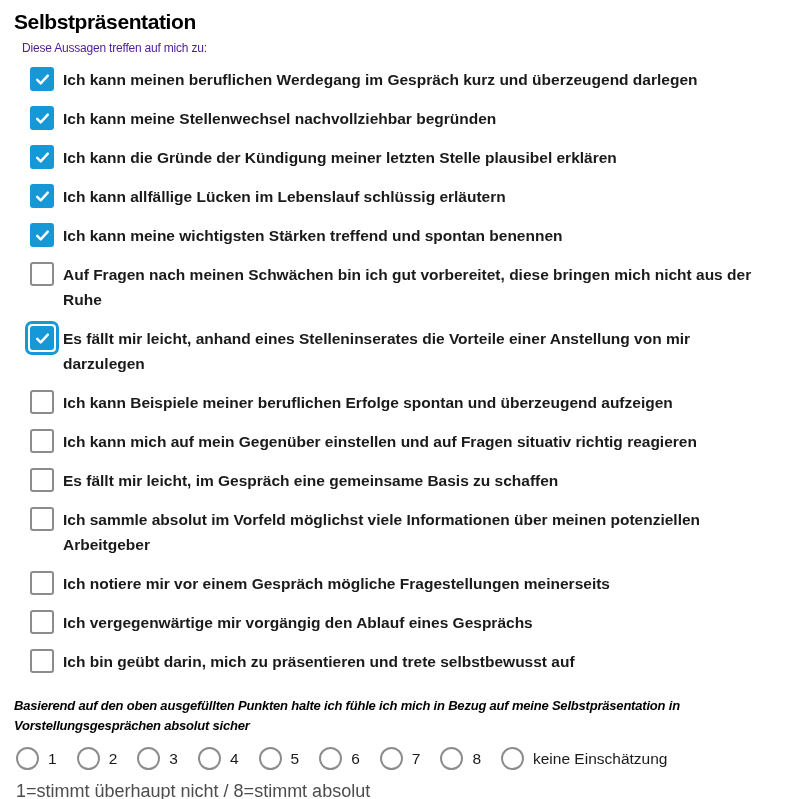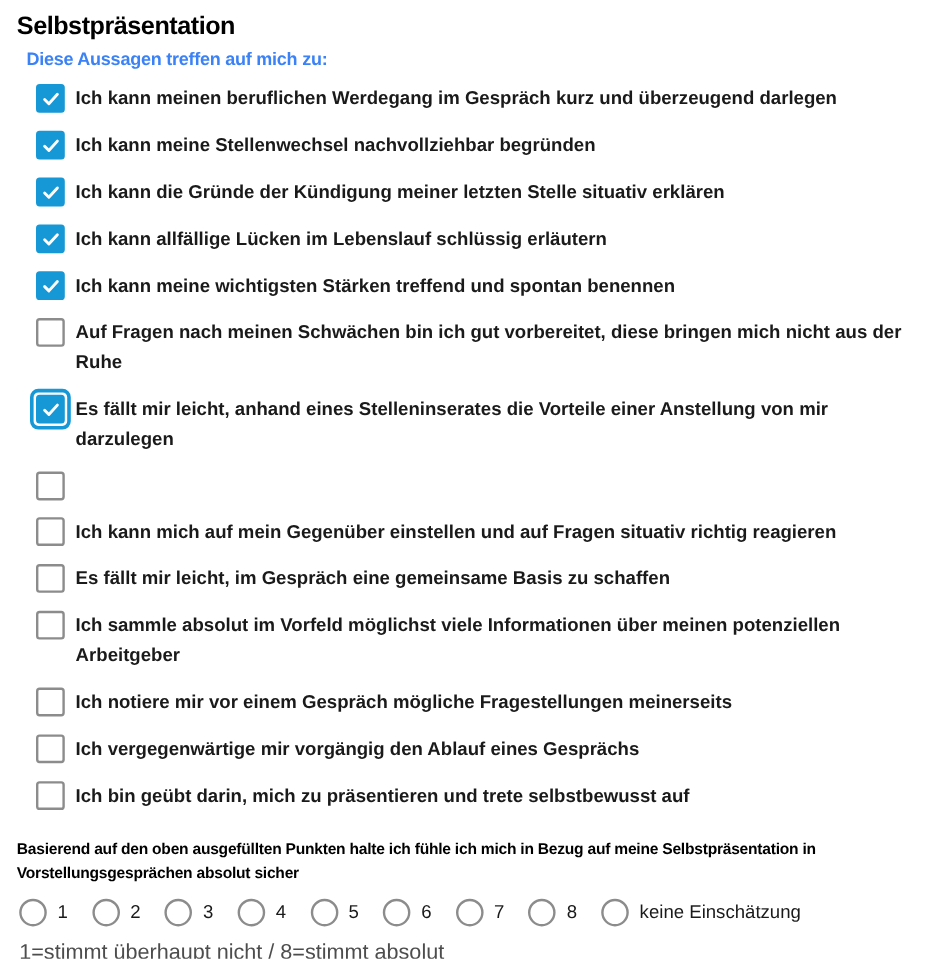--- a/index.html
+++ b/index.html
@@ -14,22 +14,22 @@
     width:789px;height:799px;overflow:hidden;
     font-family:"Liberation Sans","DejaVu Sans",sans-serif;
     color:var(--text);
   }
   .page{padding:10px 14px 0 14px;}
   .page-title{
     font-size:21px;font-weight:700;letter-spacing:-0.4px;
     color:#000;margin-bottom:7px;
   }
   .prompt{
-    font-size:15px;font-weight:700;letter-spacing:-0.2px;
-    color:#3b82f6;margin-left:8px;margin-bottom:12px;
+    font-size:12px;font-weight:400;letter-spacing:-0.2px;
+    color:#4c1d95;margin-left:8px;margin-bottom:12px;
   }
   .checklist{margin-left:16px;}
   .item{
     display:flex;align-items:flex-start;gap:9px;
     margin-bottom:14px;
     font-weight:bold;
   }
   .checkbox{
     position:relative;flex:0 0 auto;
     width:24px;height:24px;border-radius:3px;
@@ -43,21 +43,21 @@
   .checkbox.focused::after{
     content:"";position:absolute;inset:-7px;
     border:3px solid var(--accent);border-radius:7px;
   }
   .item-label{
     font-size:15.5px;line-height:25px;max-width:706px;
     color:var(--text);
   }
   .question{
     font-size:13px;font-weight:700;letter-spacing:-0.2px;line-height:20px;
-    color:#000;max-width:690px;margin-top:22px;margin-bottom:11px;
+    color:#000;max-width:690px;margin-top:22px;margin-bottom:11px;font-style:italic;
   }
   .radio-row{
     display:flex;align-items:center;margin-left:2px;
   }
   .radio-group{
     display:flex;align-items:center;gap:9px;margin-right:20px;cursor:pointer;
   }
   .radio{
     flex:0 0 auto;width:23px;height:23px;border-radius:50%;
     background:#fff;border:2px solid var(--box-border);cursor:pointer;
@@ -92,21 +92,21 @@
     </span>
     <span class="item-label">Ich kann meine Stellenwechsel nachvollziehbar begründen</span>
   </div>
 
   <div class="item">
     <span class="checkbox checked" role="checkbox" aria-checked="true">
       <svg class="check" viewBox="0 0 24 24">
         <path d="M4.5 12.5l5 5L19.5 6.5" fill="none" stroke="#ffffff" stroke-width="3.4" stroke-linecap="round" stroke-linejoin="round"></path>
       </svg>
     </span>
-    <span class="item-label">Ich kann die Gründe der Kündigung meiner letzten Stelle situativ erklären</span>
+    <span class="item-label">Ich kann die Gründe der Kündigung meiner letzten Stelle plausibel erklären</span>
   </div>
 
   <div class="item">
     <span class="checkbox checked" role="checkbox" aria-checked="true">
       <svg class="check" viewBox="0 0 24 24">
         <path d="M4.5 12.5l5 5L19.5 6.5" fill="none" stroke="#ffffff" stroke-width="3.4" stroke-linecap="round" stroke-linejoin="round"></path>
       </svg>
     </span>
     <span class="item-label">Ich kann allfällige Lücken im Lebenslauf schlüssig erläutern</span>
   </div>
@@ -133,20 +133,21 @@
         <path d="M4.5 12.5l5 5L19.5 6.5" fill="none" stroke="#ffffff" stroke-width="3.4" stroke-linecap="round" stroke-linejoin="round"></path>
       </svg>
     </span>
     <span class="item-label">Es fällt mir leicht, anhand eines Stelleninserates die Vorteile einer Anstellung von mir darzulegen</span>
   </div>
 
   <div class="item">
     <span class="checkbox" role="checkbox" aria-checked="false">
       
     </span>
+    <span class="item-label">Ich kann Beispiele meiner beruflichen Erfolge spontan und überzeugend aufzeigen</span>
   </div>
 
   <div class="item">
     <span class="checkbox" role="checkbox" aria-checked="false">
       
     </span>
     <span class="item-label">Ich kann mich auf mein Gegenüber einstellen und auf Fragen situativ richtig reagieren</span>
   </div>
 
   <div class="item">

